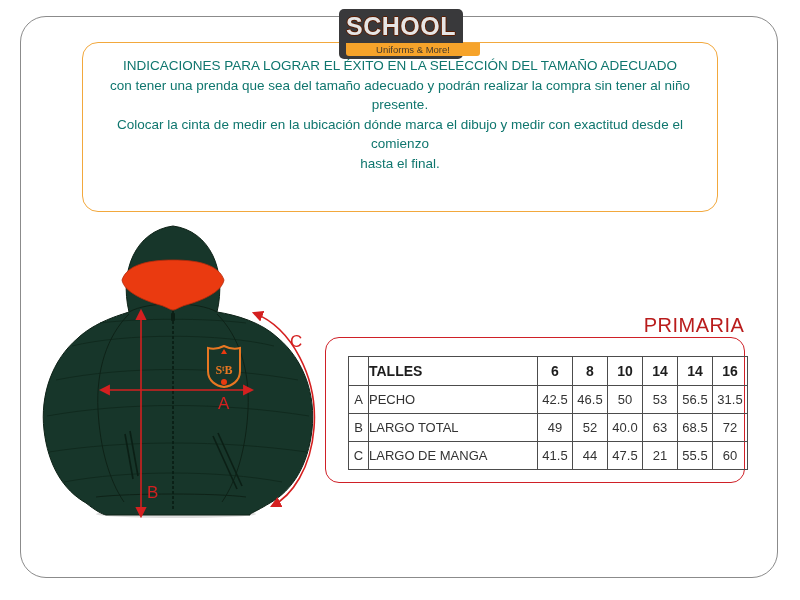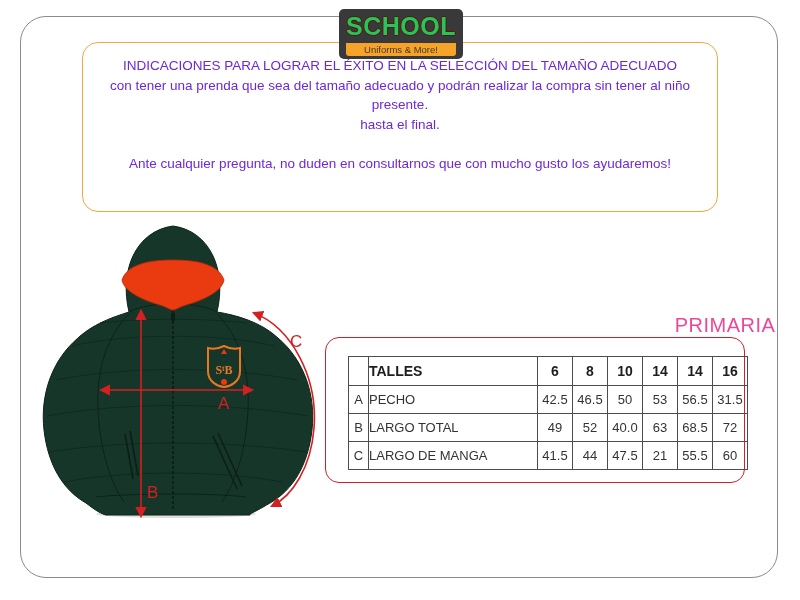--- a/index.html
+++ b/index.html
@@ -8,45 +8,45 @@
     font-family:"Liberation Sans", sans-serif; overflow:hidden;
   }
   .outer-border {
     position:absolute; left:20px; top:16px; width:758px; height:562px;
     border:1.5px solid #8b8b8b; border-radius:26px; box-sizing:border-box;
   }
   
   .logo-main {
     position:absolute; left:339px; top:9px; width:124px; height:50px;
     background:#39393b; border-radius:5px; z-index:3;
-    color:#22c55e; font-weight:bold; font-size:25px; letter-spacing:.5px;
+    color:#e5e5e5; font-weight:bold; font-size:25px; letter-spacing:.5px;
     text-align:center; line-height:34px;
     text-shadow:1px 0 0 #5a1c00,-1px 0 0 #5a1c00,0 1px 0 #5a1c00,0 -1px 0 #5a1c00;
   }
   .logo-tag {
-    position:absolute; left:346px; top:43px; width:110px; height:13px;
+    position:absolute; left:346px; top:43px; width:134px; height:13px;
     background:#f6a32a; z-index:3; color:#43382a; font-size:9.5px;
     text-align:center; line-height:13px; border-radius:0 0 3px 3px;
   }
   
   .instructions {
     position:absolute; left:82px; top:42px; width:636px; height:170px;
     border:1.6px solid #f2a83d; border-radius:16px; box-sizing:border-box;
-    padding-top:13px; text-align:center; color:#6d28d9; font-size:13.5px;
+    padding-top:13px; text-align:center; color:#0f766e; font-size:13.5px;
     background:#fff; z-index:2;
   }
   .txt-line { min-height:19.5px; line-height:19.5px; padding:0 14px; }
   
   svg.jacket { position:absolute; left:30px; top:218px; }
   svg.jacket text.mlabel { font-family:"Liberation Sans",sans-serif; font-size:17px; fill:#d42020; }
   svg.jacket text.crest-txt { font-family:"Liberation Serif",serif; font-weight:bold; font-size:12px; fill:#e87722; }
   
   .primaria {
-    position:absolute; left:674px; top:314px; width:102px; text-align:center;
-    font-size:20px; color:#ec4899; letter-spacing:.5px; z-index:2;
+    position:absolute; left:643px; top:314px; width:102px; text-align:center;
+    font-size:20px; color:#b91c1c; letter-spacing:.5px; z-index:2;
   }
   .table-box {
     position:absolute; left:325px; top:337px; width:420px; height:146px;
     border:1.6px solid #cf2027; border-radius:14px; box-sizing:border-box;
   }
   table.size-table {
     position:absolute; left:348px; top:356px; border-collapse:collapse; table-layout:fixed;
   }
   table.size-table td {
     border:1px solid #4c4c4c; font-size:13px; color:#333333;
@@ -61,23 +61,23 @@
 <body>
 
 <div class="outer-border"></div>
 
 <div class="logo-main">SCHOOL</div>
 <div class="logo-tag">Uniforms &amp; More!</div>
 
 <div class="instructions">
   <div class="txt-line">INDICACIONES PARA LOGRAR EL ÉXITO EN LA SELECCIÓN DEL TAMAÑO ADECUADO</div>
   <div class="txt-line">con tener una prenda que sea del tamaño adecuado y podrán realizar la compra sin tener al niño presente.</div>
+  <div class="txt-line">Colocar la cinta de medir en la ubicación dónde marca el dibujo y medir con exactitud desde el comienzo</div>
   <div class="txt-line">hasta el final.</div>
   <div class="txt-line"></div>
-  <div class="txt-line">Ante cualquier pregunta, no duden en consultarnos que con mucho gusto los ayudaremos!</div>
 </div>
 
 <svg class="jacket" width="300" height="310" viewBox="0 0 300 310">
   <defs>
     <marker id="arr" viewBox="0 0 10 10" refX="8" refY="5" markerWidth="7" markerHeight="7" orient="auto-start-reverse">
       <path d="M0,0 L10,5 L0,10 Z" fill="#d42020"></path>
     </marker>
   </defs>
 
   <ellipse cx="146" cy="296" rx="80" ry="4" fill="#bdbdbd" opacity="0.5"></ellipse>

